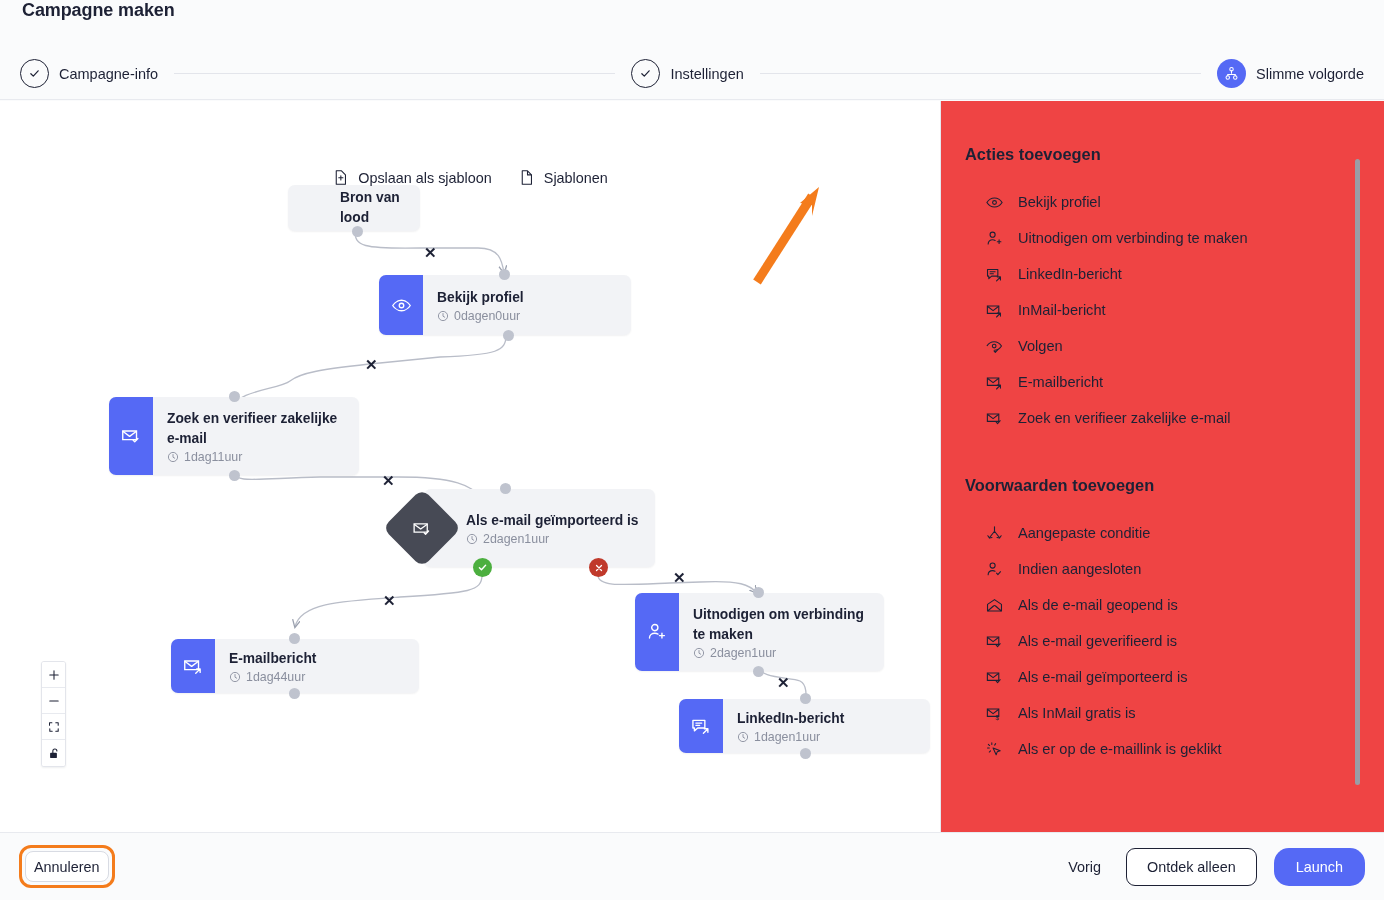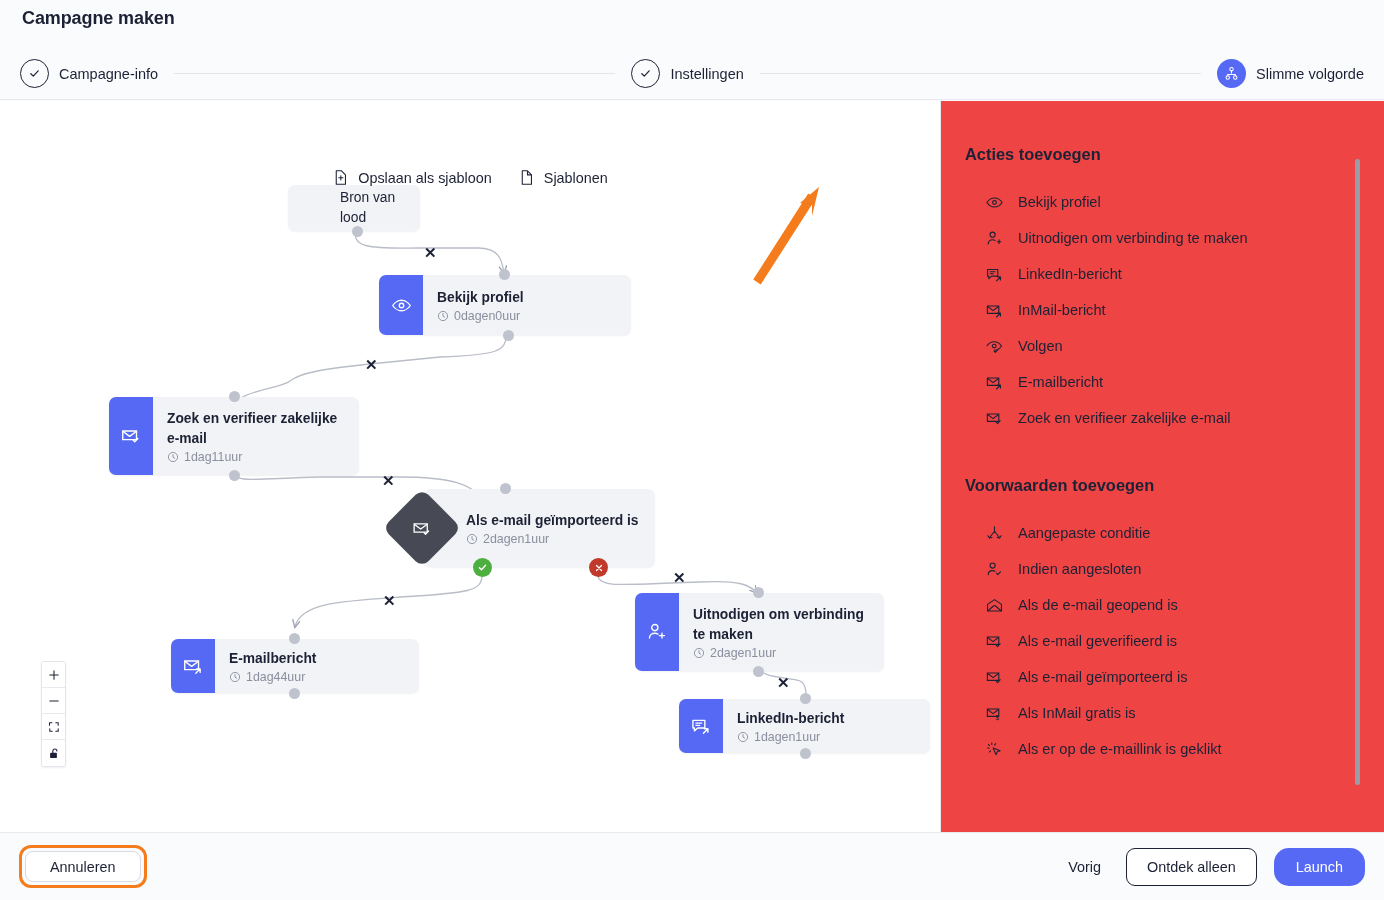--- a/index.html
+++ b/index.html
@@ -11,21 +11,21 @@
   }
   .app {
     position: relative;
     width: 1384px; height: 900px;
     background: #fafbfc;
   }
 
   
   .page-title {
     position: absolute;
-    left: 22px; top: 8px;
+    left: 22px; top: 0;
     font-size: 18px;
     font-weight: 700;
     color: #1d2135;
     letter-spacing: -0.1px;
   }
   .stepper {
     position: absolute;
     left: 0; top: 48px;
     width: 1384px; height: 52px;
     display: flex;
@@ -106,21 +106,21 @@
   .node .meta {
     display: flex; align-items: center; gap: 5px;
     font-size: 12.4px;
     color: #8a8f9e;
     margin-top: 1px;
   }
   .node.plain {
     border-radius: 7px;
   }
   .node.plain .body { padding: 10px 16px; }
-  .node.plain .title { font-weight: 400; padding-left: 36px; }
+  .node.plain .title { font-weight: 700; padding-left: 36px; }
 
   
   .node.cond { background: #f2f3f6; }
   .node.cond .diamond {
     position: absolute;
     left: -30px; top: 50%;
     transform: translateY(-50%) rotate(45deg);
     width: 56px; height: 56px;
     background: #474a55;
     border-radius: 9px;
@@ -249,21 +249,21 @@
     padding: 0 19px;
   }
   .btn {
     font-family: "Liberation Sans", sans-serif;
     font-size: 14.4px;
     border-radius: 8px;
     cursor: pointer;
     display: flex; align-items: center; justify-content: center;
   }
   .btn-cancel {
-    height: 31px; padding: 0 24px;
+    height: 31px; padding: 0 8px;
     background: #ffffff;
     border: 1px solid #d8dbe3;
     color: #1d2135;
     position: relative;
   }
   .cancel-wrap {
     position: relative;
     padding: 3px;
     border: 3px solid #f47c1c;
     border-radius: 12px;

